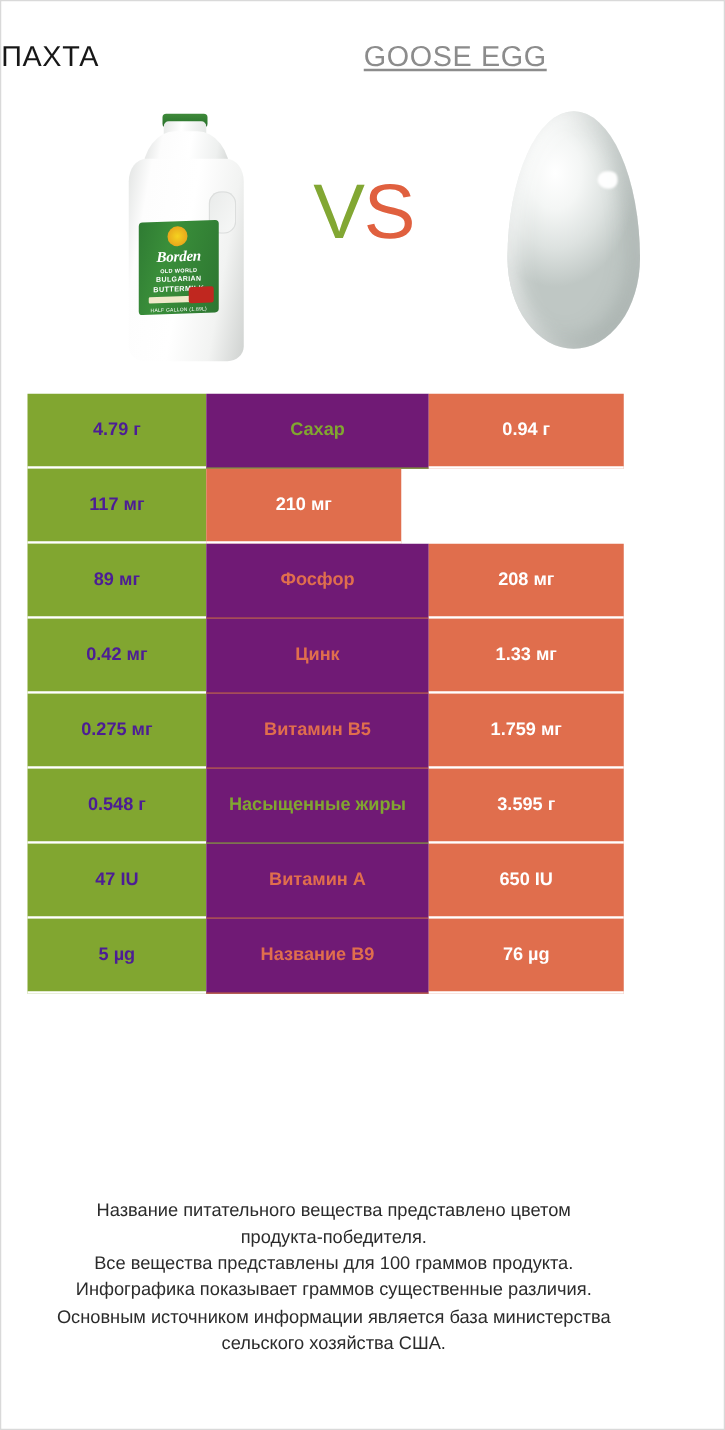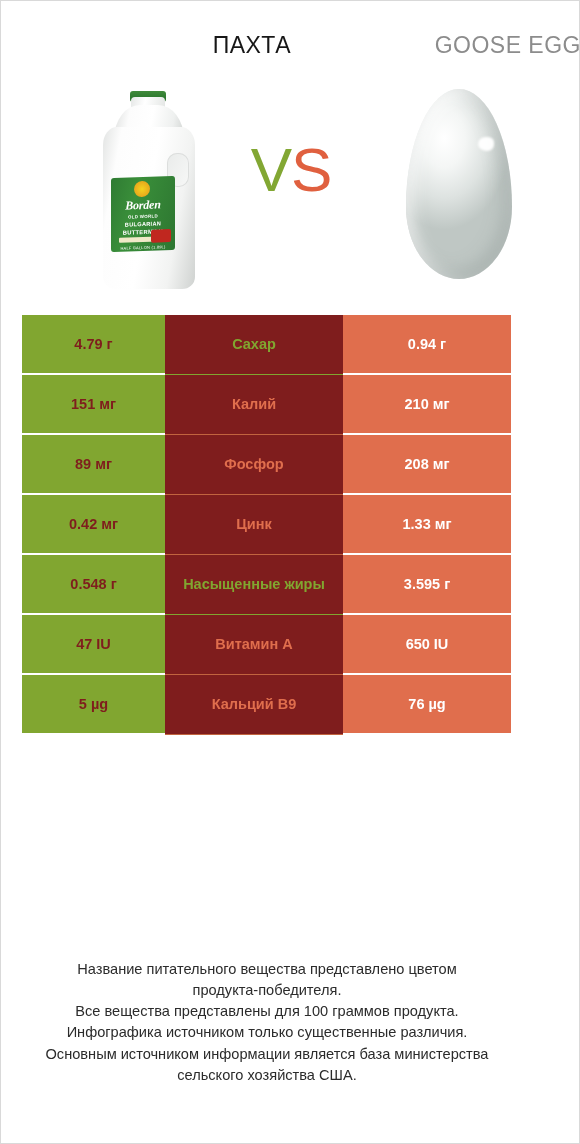--- a/index.html
+++ b/index.html
@@ -26,39 +26,40 @@
     top: 0;
     left: 0;
     width: 580px;
     height: 70px;
     display: flex;
   }
   .header-cell {
     width: 50%;
     display: flex;
     align-items: center;
-    justify-content: flex-end;
+    justify-content: flex-start;
     padding-top: 18px;
     box-sizing: border-box;
   }
   .title-left {
     font-size: 23px;
     letter-spacing: 0.5px;
     color: #171717;
     text-transform: uppercase;
     font-weight: 400;
     white-space: nowrap;
   }
   .title-right {
     font-size: 23px;
     letter-spacing: 0.5px;
     color: #8c8c8c;
     text-transform: uppercase;
     font-weight: 400;
     white-space: nowrap;
+    text-decoration: underline;
   }
 
   
   .hero {
     position: absolute;
     top: 80px;
     left: 0;
     width: 580px;
     height: 215px;
   }
@@ -245,35 +246,35 @@
   .cell {
     display: flex;
     align-items: center;
     justify-content: center;
     text-align: center;
     box-sizing: border-box;
   }
   .cell-left {
     width: 143px;
     background: #81a630;
-    color: #7f1d1d;
+    color: #4c1d95;
     font-size: 14.5px;
     font-weight: 700;
     border-bottom: 2px solid #ffffff;
   }
   .cell-mid {
     width: 178px;
-    background: #7f1d1d;
+    background: #701a75;
     font-size: 14.5px;
     font-weight: 700;
     line-height: 1.3;
     padding: 0 8px;
   }
   .cell-right {
-    width: 168px;
+    width: 156px;
     background: #e06e4d;
     color: #ffffff;
     font-size: 14.5px;
     font-weight: 700;
     border-bottom: 2px solid #ffffff;
   }
   .win-green { color: #81a630; border-bottom: 1px solid #81a630; }
   .win-red   { color: #e06e4d; border-bottom: 1px solid #c2643f; }
 
   
@@ -334,53 +335,57 @@
     </div>
   </div>
 
   <div class="table" id="comparison-table">
       <div class="row">
         <div class="cell cell-left">4.79 г</div>
         <div class="cell cell-mid win-green">Сахар</div>
         <div class="cell cell-right">0.94 г</div>
       </div>
       <div class="row">
-        <div class="cell cell-left">151 мг</div>
-        <div class="cell cell-mid win-red">Калий</div>
+        <div class="cell cell-left">117 мг</div>
         <div class="cell cell-right">210 мг</div>
       </div>
       <div class="row">
         <div class="cell cell-left">89 мг</div>
         <div class="cell cell-mid win-red">Фосфор</div>
         <div class="cell cell-right">208 мг</div>
       </div>
       <div class="row">
         <div class="cell cell-left">0.42 мг</div>
         <div class="cell cell-mid win-red">Цинк</div>
         <div class="cell cell-right">1.33 мг</div>
       </div>
       <div class="row">
+        <div class="cell cell-left">0.275 мг</div>
+        <div class="cell cell-mid win-red">Витамин B5</div>
+        <div class="cell cell-right">1.759 мг</div>
+      </div>
+      <div class="row">
         <div class="cell cell-left">0.548 г</div>
         <div class="cell cell-mid win-green">Насыщенные жиры</div>
         <div class="cell cell-right">3.595 г</div>
       </div>
       <div class="row">
         <div class="cell cell-left">47 IU</div>
         <div class="cell cell-mid win-red">Витамин A</div>
         <div class="cell cell-right">650 IU</div>
       </div>
       <div class="row">
         <div class="cell cell-left">5 µg</div>
-        <div class="cell cell-mid win-red">Кальций B9</div>
+        <div class="cell cell-mid win-red">Название B9</div>
         <div class="cell cell-right">76 µg</div>
       </div>
     </div>
 
   <div class="footer">
     <p>Название питательного вещества представлено цветом</p>
     <p>продукта-победителя.</p>
     <p>Все вещества представлены для 100 граммов продукта.</p>
-    <p>Инфографика источником только существенные различия.</p>
+    <p>Инфографика показывает граммов существенные различия.</p>
     <p>Основным источником информации является база министерства</p>
     <p>сельского хозяйства США.</p>
   </div>
 
 </div>
 
 </body></html>

